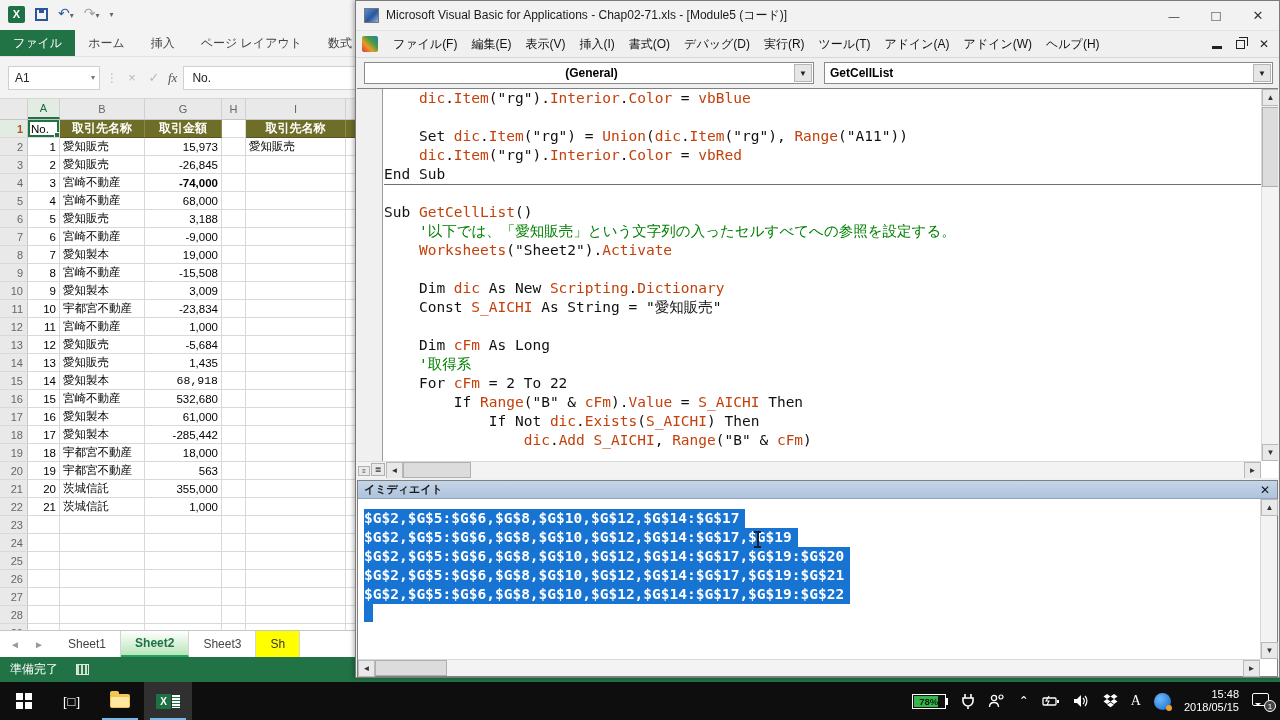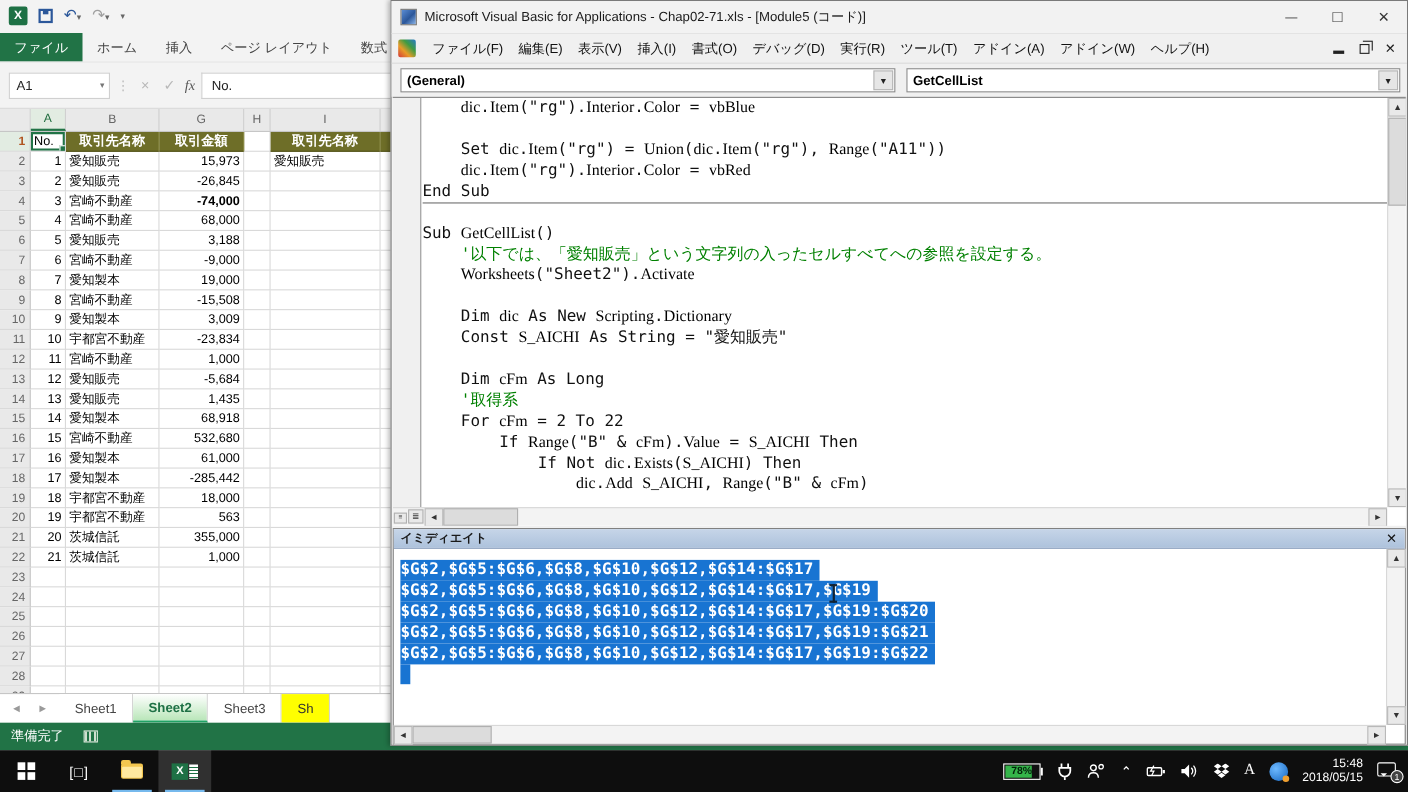--- a/index.html
+++ b/index.html
@@ -88,35 +88,35 @@
   .mdi-btns { margin-left:auto; display:flex; align-items:center; gap:14px; padding-right:10px; }
   .mdi { font-size:11px; color:#222; }
   .mdi.min2 { width:10px; height:3px; background:#222; margin-top:7px; }
   .mdi.rest { width:9px; height:9px; border:1px solid #222; box-shadow:2px -2px 0 -0px #f0f0f0,3px -3px 0 0px #222; }
   .mdi.cls2::after { content:"✕"; font-size:12px; }
 
   .vw-combos { position:absolute; left:0; top:57px; right:0; height:30px; background:#f0f0f0;
                display:flex; align-items:center; padding:3px 6px 3px 8px; gap:10px; }
   .combo { height:22px; background:#fff; border:1px solid #8a8a8a; position:relative;
            font-size:12px; font-weight:bold; color:#000; display:flex; align-items:center; padding-left:5px; }
-  .combo.c1 { width:450px; } .combo.c2 { flex:1; }
+  .combo.c1 { width:450px;justify-content:center; } .combo.c2 { flex:1; }
   .combo .cdd { position:absolute; right:1px; top:1px; bottom:1px; width:18px; background:#e6e6e6;
                 border:1px solid #b5b5b5; display:flex; align-items:center; justify-content:center; }
   .combo .cdd::after { content:"▼"; font-size:8px; color:#222; }
 
   
   .vw-code { position:absolute; left:1px; top:87px; width:921px; height:390px; background:#fff;
              border-top:1px solid #808080; overflow:hidden; }
   .code-margin { position:absolute; left:0; top:0; width:26px; bottom:17px; background:#f0f0f0;
                  border-right:1px solid #9a9a9a; }
   .code-area { position:absolute; left:27px; top:0; right:17px; bottom:17px; overflow:hidden;
                font-family:"DejaVu Sans Mono","Liberation Mono",monospace; font-size:14.5px; }
   .code-line { height:19px; line-height:19px; white-space:pre; }
   .code-line.divider { border-top:1px solid #6f6f6f; }
-  .tk-b { color:#111; } .tk-m { color:#000000;font-family:Liberation Serif, serif; } .tk-g { color:#008000; }
+  .tk-b { color:#111; } .tk-m { color:#c2410c; } .tk-g { color:#008000; }
 
   
   .sb-v { position:absolute; right:0; top:0; bottom:17px; width:17px; background:#f3f3f3; border-left:1px solid #d8d8d8; }
   .sb-h { position:absolute; left:0; right:17px; bottom:0; height:17px; background:#f3f3f3; border-top:1px solid #d8d8d8;
           display:flex; align-items:stretch; }
   .sb-btn { width:17px; height:17px; background:#e9e9e9; border:1px solid #b9b9b9;
             display:flex; align-items:center; justify-content:center; font-size:8px; color:#333; flex:0 0 auto; }
   .sb-thumb { background:#dcdcdc; border:1px solid #b0b0b0; }
   .sb-v .sb-btn { position:absolute; left:0; }
   .sb-v .up { top:0; } .sb-v .dn { bottom:0; }
@@ -357,21 +357,21 @@
             <div class="cell " style="width: 85px;">愛知販売</div>
             <div class="cell num" style="width: 77px;">1,435</div>
             <div class="cell " style="width: 24px;"></div>
             <div class="cell " style="width: 100px;"></div>
             <div class="cell " style="width: 14px;"></div>
           </div>
           <div class="xl-row">
             <div class="rh">15</div>
             <div class="cell num" style="width: 32px;">14</div>
             <div class="cell " style="width: 85px;">愛知製本</div>
-            <div class="cell num" style="width: 77px;">68,918</div>
+            <div class="cell num" style="width: 77px; font-family: Liberation Mono, monospace;">68,918</div>
             <div class="cell " style="width: 24px;"></div>
             <div class="cell " style="width: 100px;"></div>
             <div class="cell " style="width: 14px;"></div>
           </div>
           <div class="xl-row">
             <div class="rh">16</div>
             <div class="cell num" style="width: 32px;">15</div>
             <div class="cell " style="width: 85px;">宮崎不動産</div>
             <div class="cell num" style="width: 77px;">532,680</div>
             <div class="cell " style="width: 24px;"></div>

